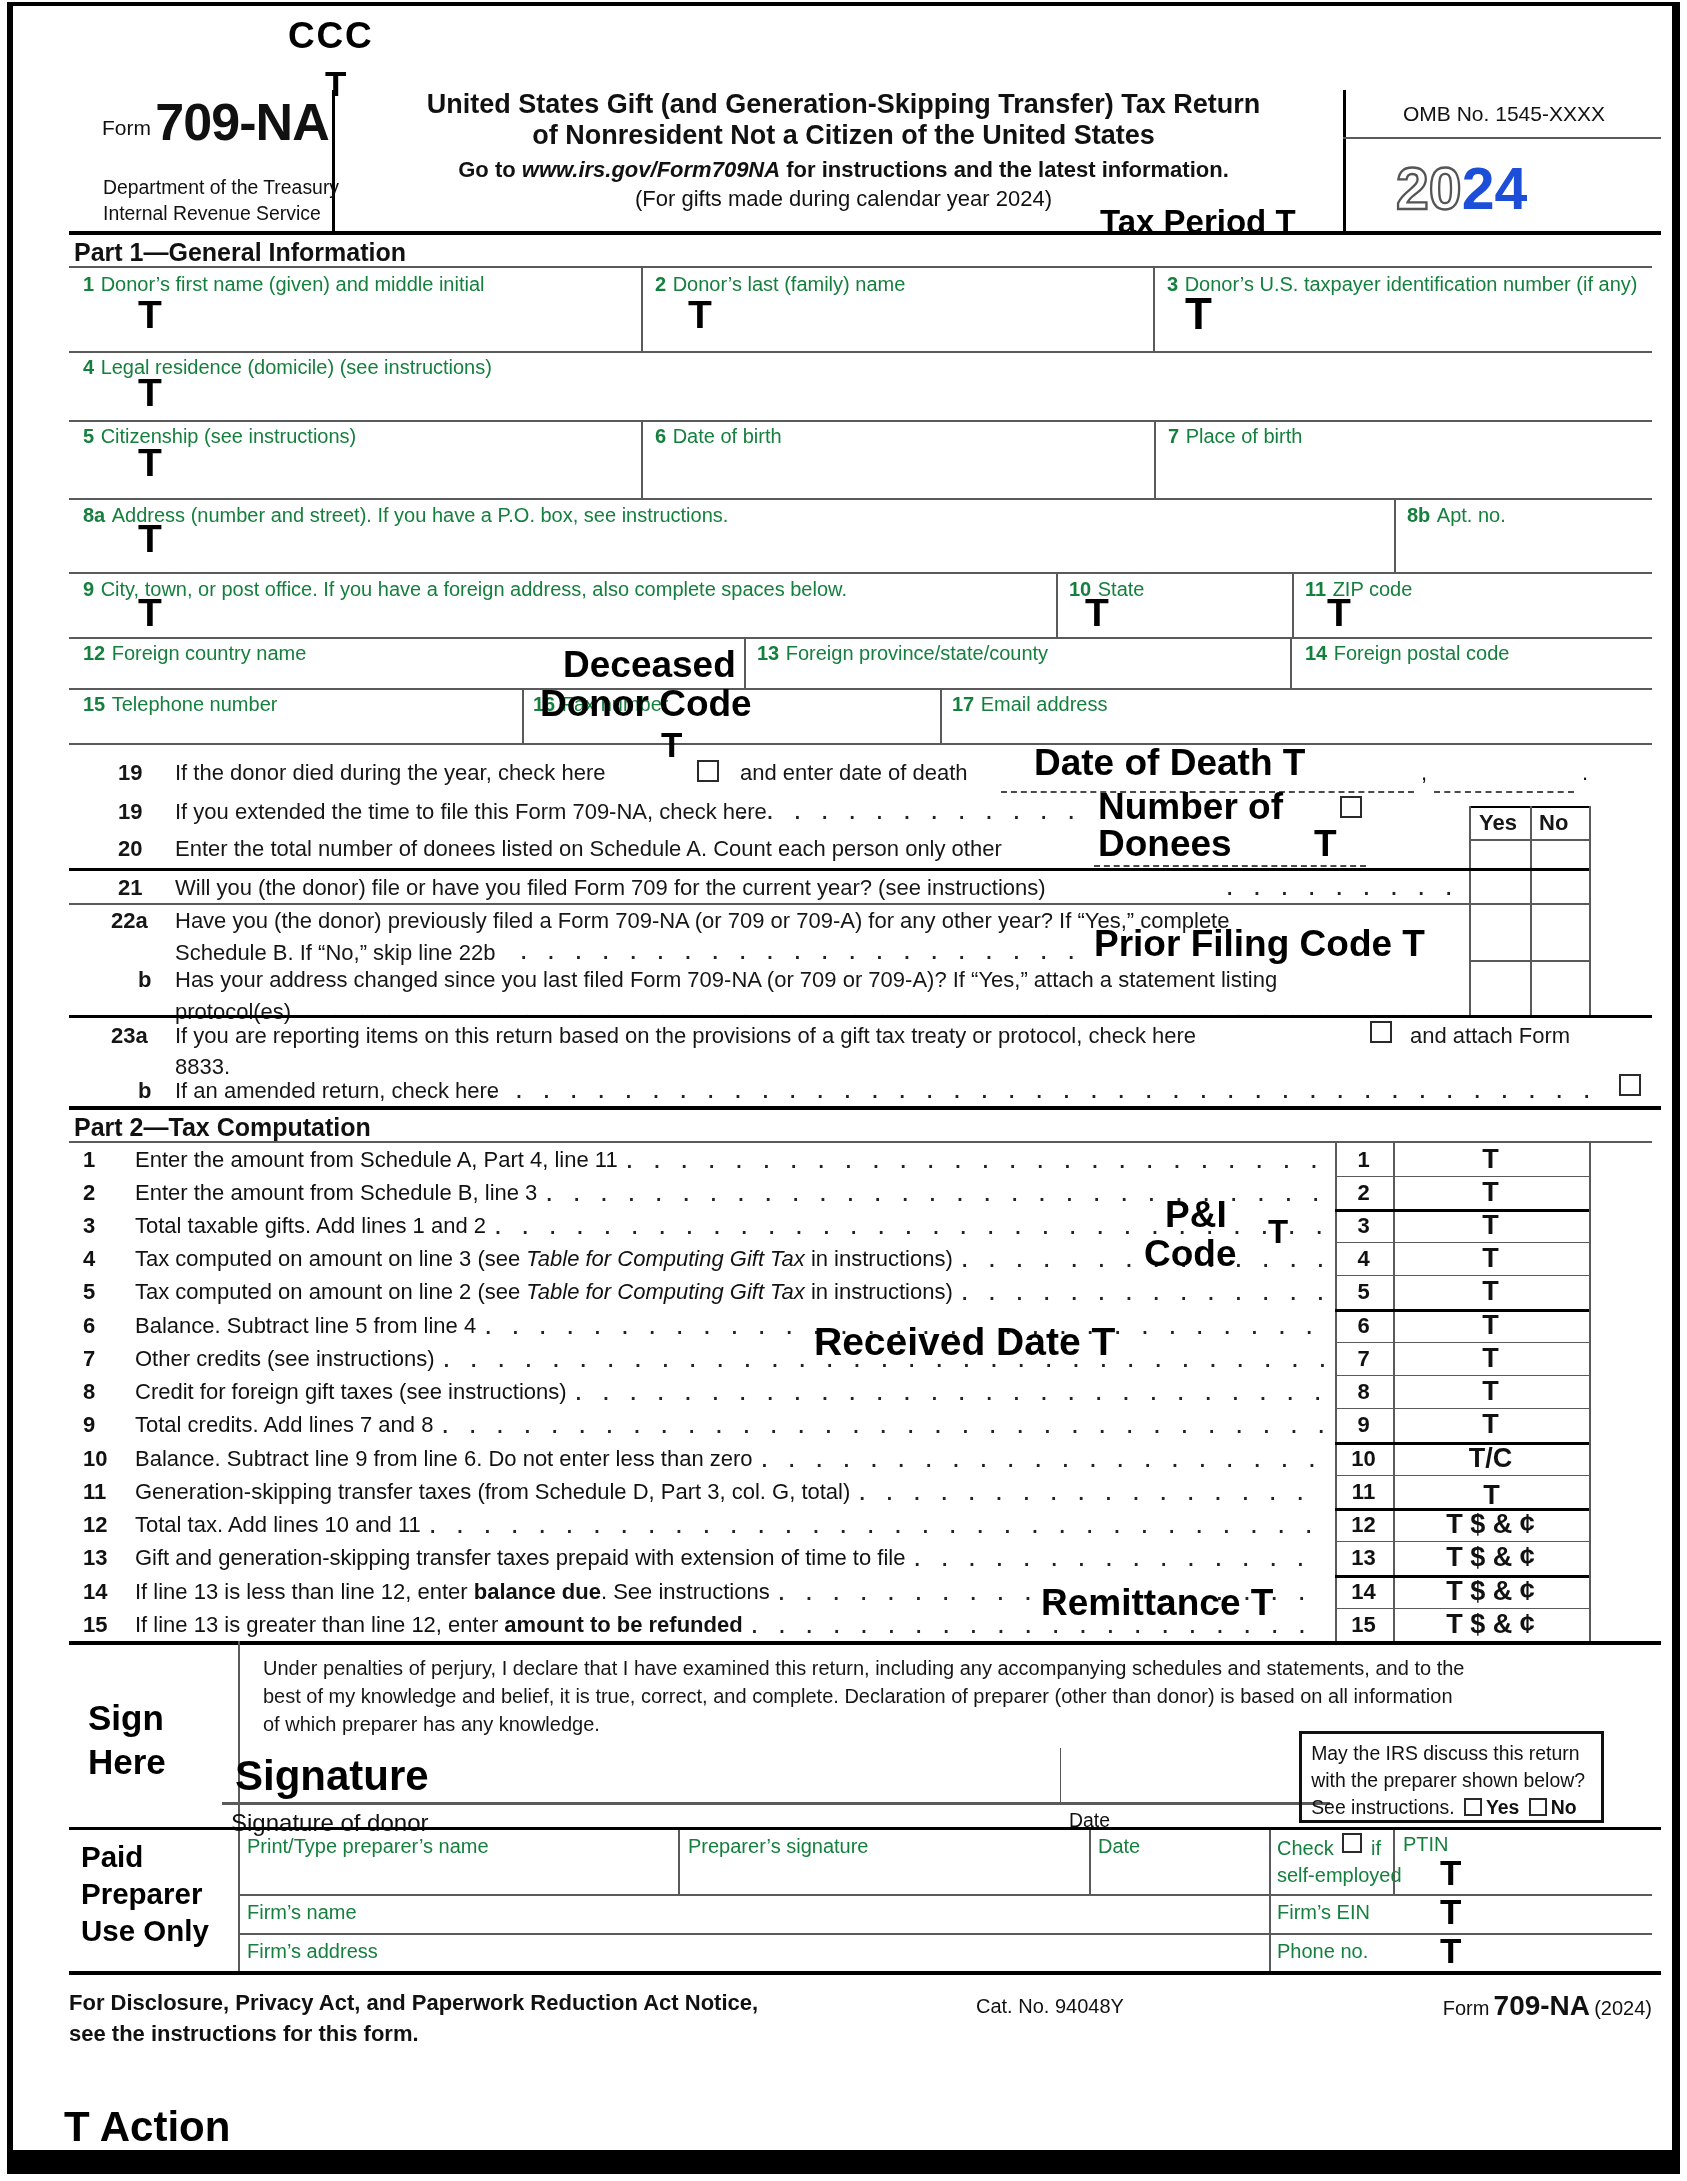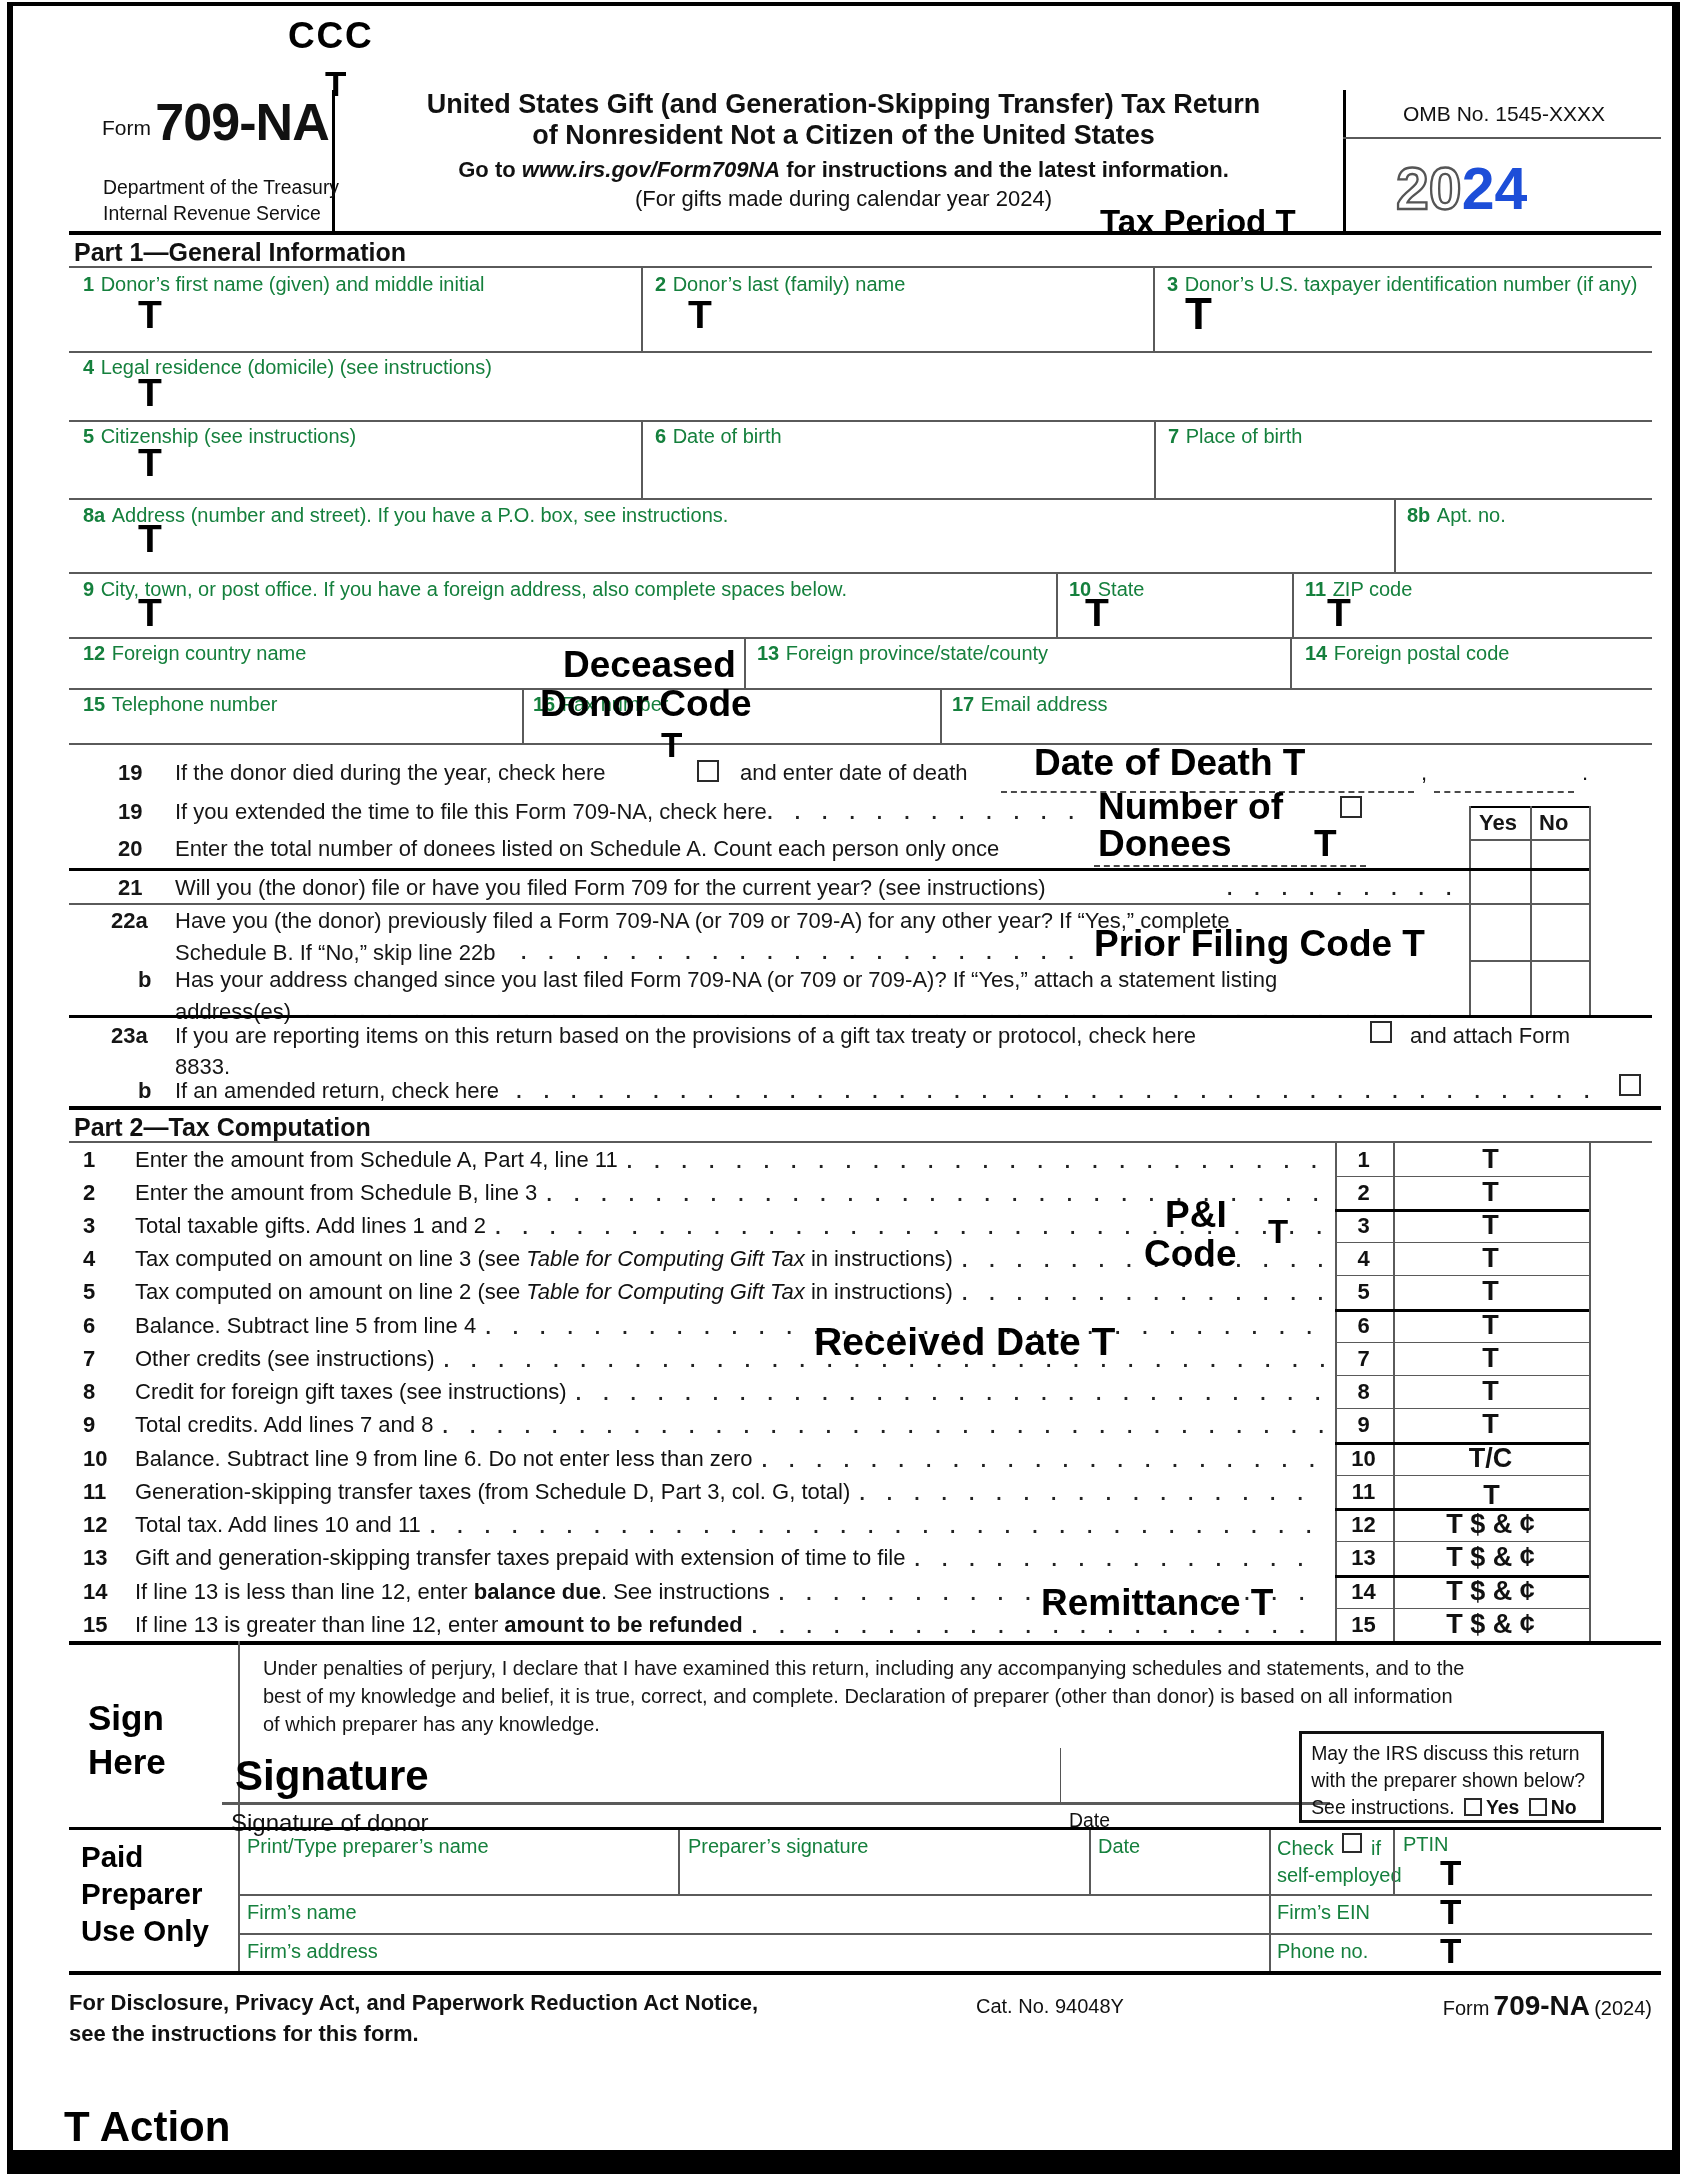--- a/index.html
+++ b/index.html
@@ -140,21 +140,21 @@
   <div class="a dash" style="left:1434px;top:788px;width:140px;"></div>
   <div class="a tx" style="left:1582px;top:760px;">.</div>
 
   <div class="a tx" style="left:118px;top:799px;font-weight:700;">19</div>
   <div class="a tx" style="left:175px;top:799px;">If you extended the time to file this Form 709-NA, check here</div>
   <div class="a dots" style="left:740px;top:801px;width:355px;"></div>
   <div class="a ann" style="left:1098px;top:788px;font-size:37px;">Number of</div>
   <span class="a cb" style="left:1340px;top:796px;"></span>
 
   <div class="a tx" style="left:118px;top:836px;font-weight:700;">20</div>
-  <div class="a tx" style="left:175px;top:836px;">Enter the total number of donees listed on Schedule A. Count each person only once</div>
+  <div class="a tx" style="left:175px;top:836px;">Enter the total number of donees listed on Schedule A. Count each person only other</div>
   <div class="a ann" style="left:1098px;top:825px;font-size:37px;">Donees</div>
   <div class="a ann" style="left:1314px;top:825px;font-size:37px;">T</div>
   <div class="a dash" style="left:1094px;top:862px;width:272px;"></div>
 
   <div class="a hlk" style="left:1469px;top:806px;width:120px;height:1.8px;"></div>
   <div class="a tx" style="left:1479px;top:810px;font-weight:700;">Yes</div>
   <div class="a tx" style="left:1539px;top:810px;font-weight:700;">No</div>
   <div class="a hl" style="left:1469px;top:839px;width:120px;"></div>
   <div class="a vl" style="left:1469px;top:806px;height:210px;"></div>
   <div class="a vl" style="left:1530px;top:806px;height:210px;"></div>
@@ -169,21 +169,21 @@
 
   <div class="a tx" style="left:111px;top:908px;font-weight:700;">22a</div>
   <div class="a tx" style="left:175px;top:908px;">Have you (the donor) previously filed a Form 709-NA (or 709 or 709-A) for any other year? If “Yes,” complete</div>
   <div class="a tx" style="left:175px;top:940px;">Schedule B. If “No,” skip line 22b</div>
   <div class="a dots" style="left:521px;top:941px;width:558px;"></div>
   <div class="a ann" style="left:1094px;top:925px;font-size:37px;">Prior Filing Code T</div>
   <div class="a hl" style="left:1469px;top:960px;width:120px;"></div>
 
   <div class="a tx" style="left:138px;top:967px;font-weight:700;">b</div>
   <div class="a tx" style="left:175px;top:967px;">Has your address changed since you last filed Form 709-NA (or 709 or 709-A)? If “Yes,” attach a statement listing</div>
-  <div class="a tx" style="left:175px;top:999px;">address(es)</div>
+  <div class="a tx" style="left:175px;top:999px;">protocol(es)</div>
   <div class="a dots" style="left:305px;top:1000px;width:1149px;"></div>
   <div class="a hlk" style="left:69px;top:1015px;width:1583px;height:2.8px;"></div>
 
   <div class="a tx" style="left:111px;top:1023px;font-weight:700;">23a</div>
   <div class="a tx" style="left:175px;top:1023px;">If you are reporting items on this return based on the provisions of a gift tax treaty or protocol, check here</div>
   <span class="a cb" style="left:1370px;top:1021px;"></span>
   <div class="a tx" style="left:1410px;top:1023px;">and attach Form</div>
   <div class="a tx" style="left:175px;top:1054px;">8833.</div>
 
   <div class="a tx" style="left:138px;top:1078px;font-weight:700;">b</div>

